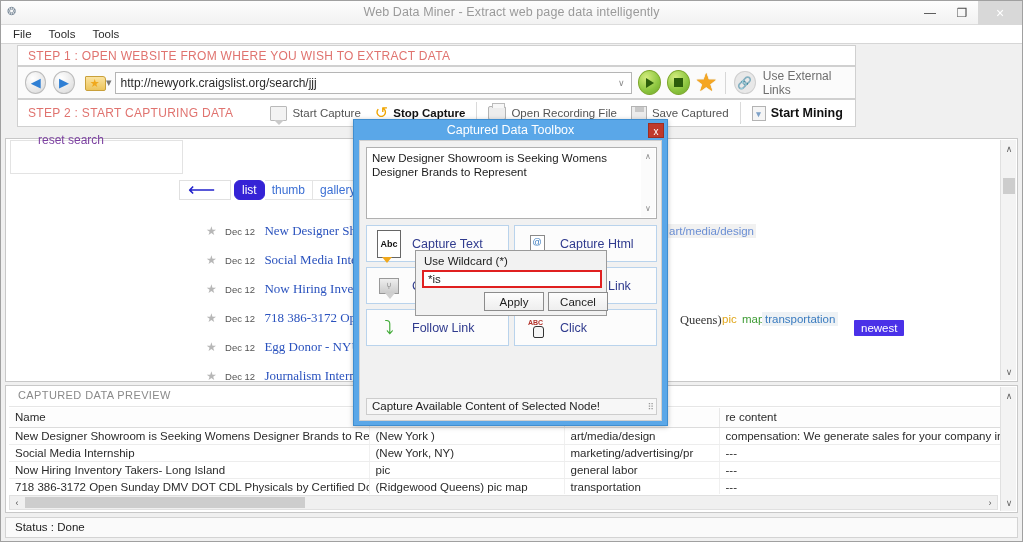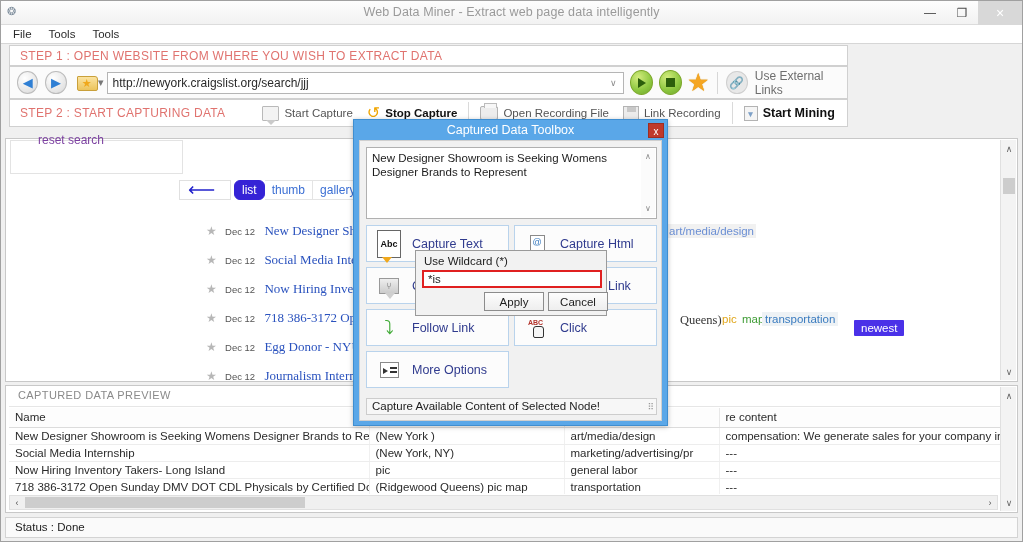--- a/index.html
+++ b/index.html
@@ -48,21 +48,21 @@
     position: absolute; left: 0; top: 24px; width: 1021px; height: 19px;
     background: #ffffff; border-bottom: 1px solid #d6d6d6;
     display: flex; align-items: center; padding-left: 12px;
   }
   .menu-item {
     font-size: 11.5px; color: #2b2b2b; margin-right: 17px;
   }
 
   
   .panel {
-    position: absolute; left: 8px; width: 839px;
+    position: absolute; left: 16px; width: 839px;
     background: #ffffff; border: 1px solid #d0d0d0;
   }
   .step1 { top: 44px; height: 21px; }
   .step-label {
     position: absolute; left: 10px; top: 3px;
     font-size: 12px; color: #e0736f; letter-spacing: .3px;
   }
 
   
   .addrbar {
@@ -427,21 +427,21 @@
     <div class="tool">
       <span class="ti">
           <span class="ico-printer"></span>
         </span>
       <span>Open Recording File</span>
     </div>
     <div class="tool">
       <span class="ti">
           <span class="ico-save"></span>
         </span>
-      <span>Link Recording</span>
+      <span>Save Captured</span>
     </div>
     <div class="tsep"></div>
     <div class="tool bold">
       <span class="ti">
           <span class="ico-mine">▾</span>
         </span>
       <span>Start Mining</span>
     </div>
   </div>
 
@@ -605,26 +605,20 @@
         <div class="tb-btn">
           <span class="tb-ico ico-followlink">⤵</span>
           <span class="tb-lbl">Follow Link</span>
         </div>
         <div class="tb-btn">
           <span class="tb-ico">
               <span class="ico-click"></span>
             </span>
           <span class="tb-lbl">Click</span>
         </div>
-        <div class="tb-btn">
-          <span class="tb-ico">
-              <span class="ico-more"></span>
-            </span>
-          <span class="tb-lbl">More Options</span>
-        </div>
       </div>
 
       <div class="dlg-status">
         <span>Capture Available Content of Selected Node!</span>
         <span class="dlg-grip">⠿</span>
       </div>
     </div>
   </div>
 
   <div class="wildcard">

